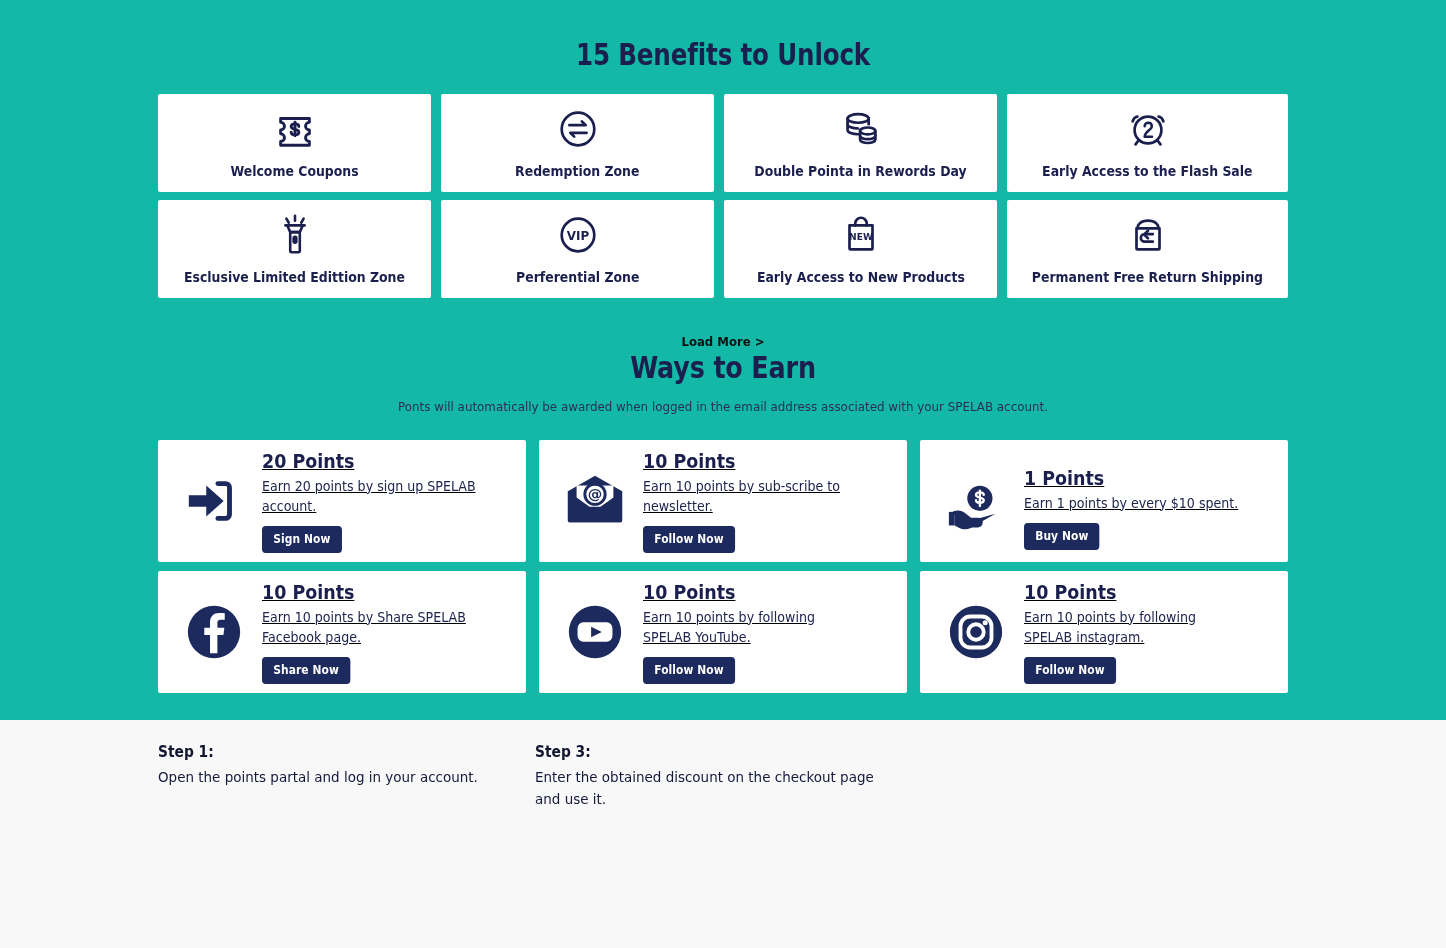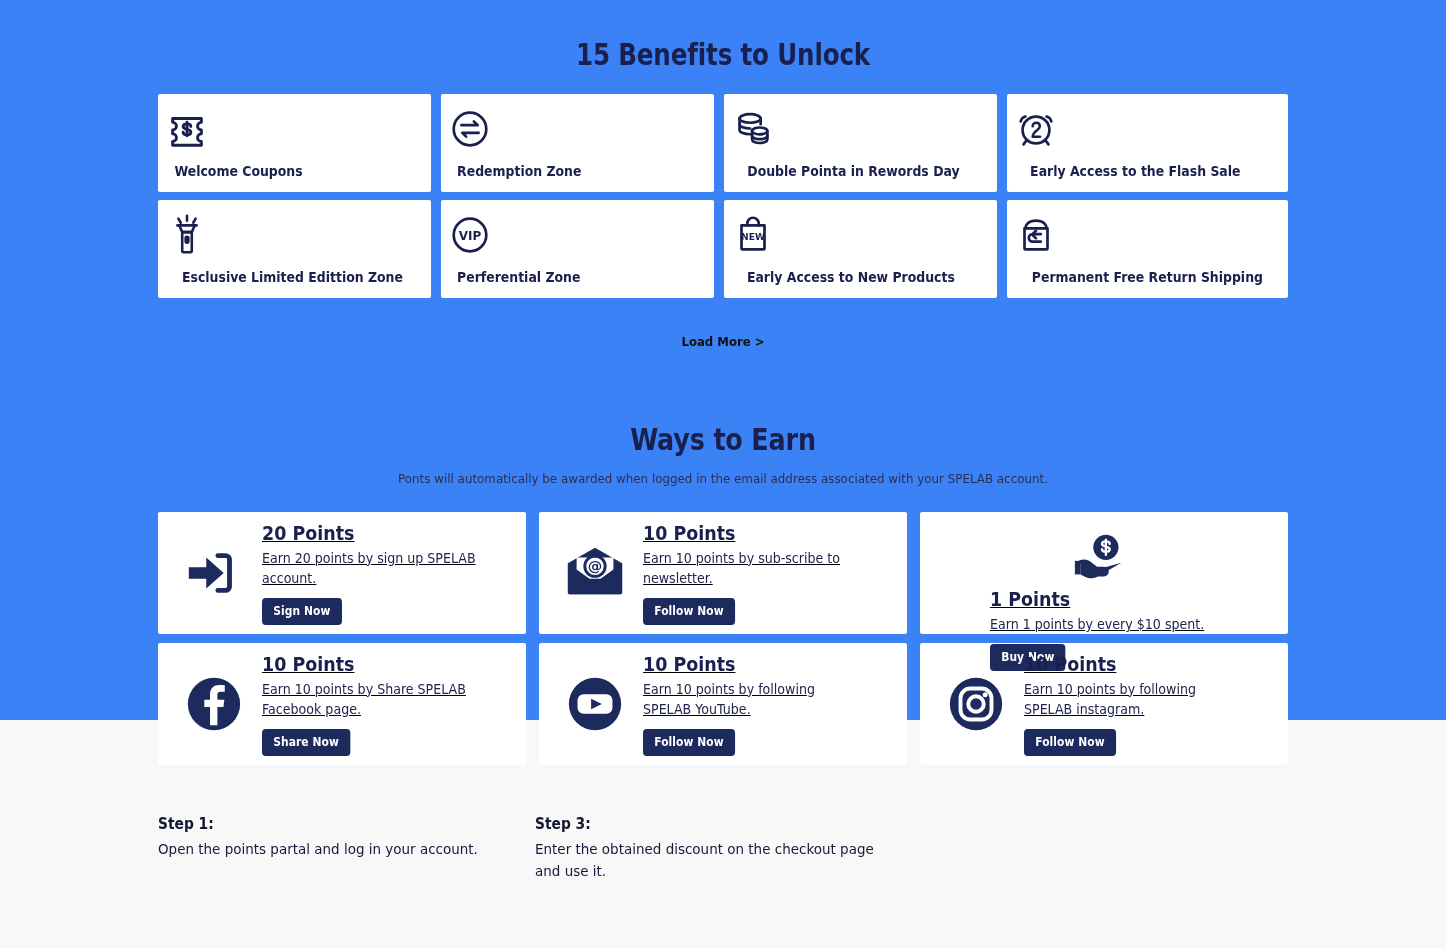--- a/index.html
+++ b/index.html
@@ -9,21 +9,21 @@
     height: 948px;
     background: #f8f8f8;
     font-family: "Liberation Sans", sans-serif;
     overflow: hidden;
   }
 
   .page {
     position: relative;
     width: 1446px;
     height: 720px;
-    background: #3b82f6;
+    background: #14b8a6;
   }
 
   .wrap {
     width: 1130px;
     margin: 0 auto;
   }
 
   
   .section-title {
     text-align: center;
@@ -57,21 +57,21 @@
     grid-template-columns: repeat(4, 1fr);
     gap: 8px 10px;
     margin-top: 22px;
   }
   .benefit-card {
     background: #ffffff;
     border-radius: 2px;
     height: 98px;
     display: flex;
     flex-direction: column;
-    align-items: flex-start;
+    align-items: center;
     justify-content: center;
     padding: 8px 6px 10px;
   }
   .benefit-icon {
     height: 48px;
     display: flex;
     align-items: center;
     justify-content: center;
   }
   .benefit-icon svg { display: block; }
@@ -92,38 +92,38 @@
     margin-top: 36px;
     font-size: 13px;
     font-weight: bold;
     color: #111111;
     font-family: "DejaVu Sans", sans-serif;
     cursor: pointer;
     transform: scaleX(0.9);
   }
 
   
-  .ways-head { margin-top: 72px; }
+  .ways-head { }
 
   .earn-grid {
     display: grid;
     grid-template-columns: repeat(3, 1fr);
     gap: 9px 13px;
     margin-top: 26px;
     text-decoration: underline;
   }
   .earn-card {
     background: #ffffff;
     border-radius: 2px;
     height: 122px;
     display: flex;
     align-items: center;
     padding: 0 14px 0 10px;
   }
-  .earn-card.shifted { align-items: center; padding-top: 14px; flex-direction: column; }
+  .earn-card.shifted { align-items: center; padding-top: 14px; }
   .earn-icon {
     width: 92px;
     min-width: 92px;
     display: flex;
     align-items: center;
     justify-content: center;
   }
   .earn-icon svg { display: block; }
   .earn-body {
     flex: 1;

